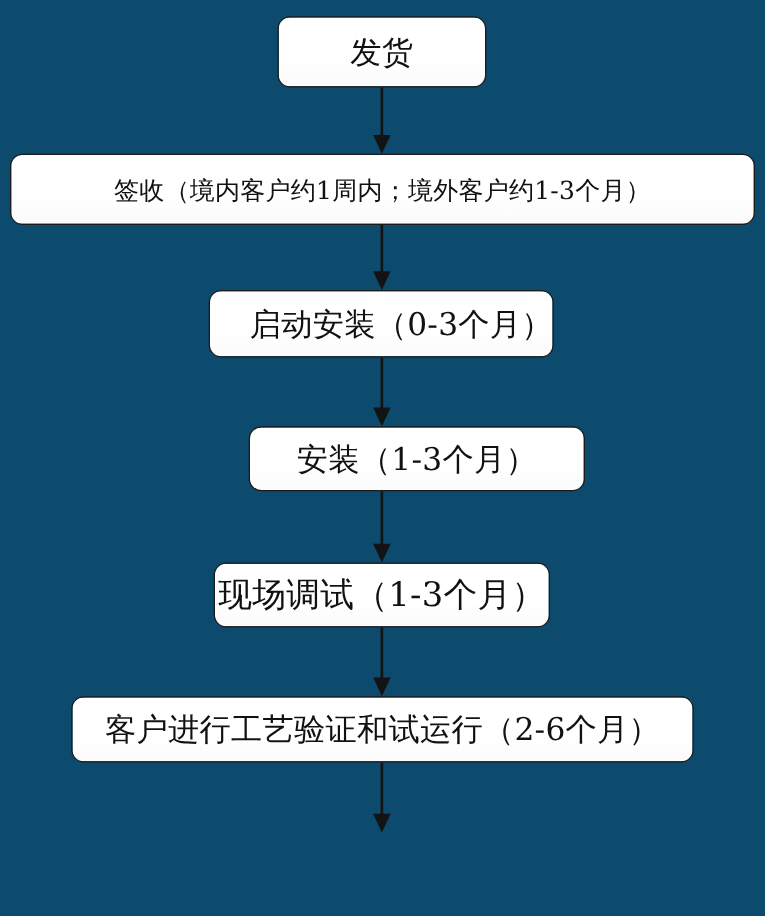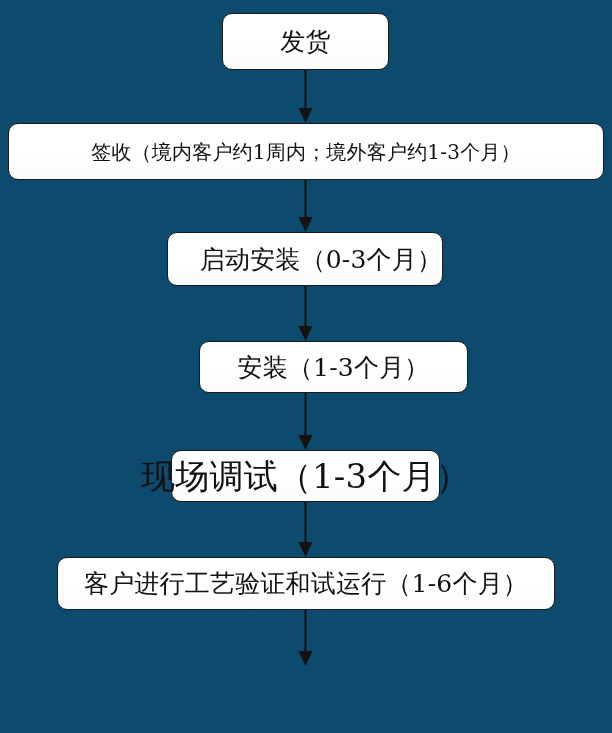--- a/index.html
+++ b/index.html
@@ -36,21 +36,21 @@
   }
   .node-label {
     display: block;
     line-height: 1;
   }
   
   .n0 { left: 222px; top: 13px;  width: 167px; height: 57px;  font-size: 25px; }
   .n1 { left: 8px;   top: 123px; width: 596px; height: 57px;  font-size: 20px; }
   .n2 { left: 167px; top: 232px; width: 276px; height: 54px;  font-size: 25px; padding-left: 32px; }
   .n3 { left: 171px; top: 341px; width: 269px; height: 52px;  font-size: 25px; margin-left: 28px; }
-  .n4 { left: 171px; top: 450px; width: 269px; height: 52px;  font-size: 34px; }
+  .n4 { left: 171px; top: 450px; width: 269px; height: 52px;  font-size: 27px; }
   .n5 { left: 57px;  top: 557px; width: 498px; height: 53px;  font-size: 25px; }
   .n6 { left: 221px; top: 666px; width: 169px; height: 55px;  font-size: 25px; }
 
   .connector {
     position: absolute;
     left: 0;
     top: 0;
     width: 612px;
     height: 733px;
     pointer-events: none;
@@ -117,17 +117,17 @@
 
   <div class="node n3">
     <span class="node-label">安装（1-3个月）</span>
   </div>
 
   <div class="node n4">
     <span class="node-label">现场调试（1-3个月）</span>
   </div>
 
   <div class="node n5">
-    <span class="node-label">客户进行工艺验证和试运行（1-6个月）</span>
+    <span class="node-label">客户进行工艺验证和试运行（2-6个月）</span>
   </div>
 
 
 </div>
 
 </body></html>

